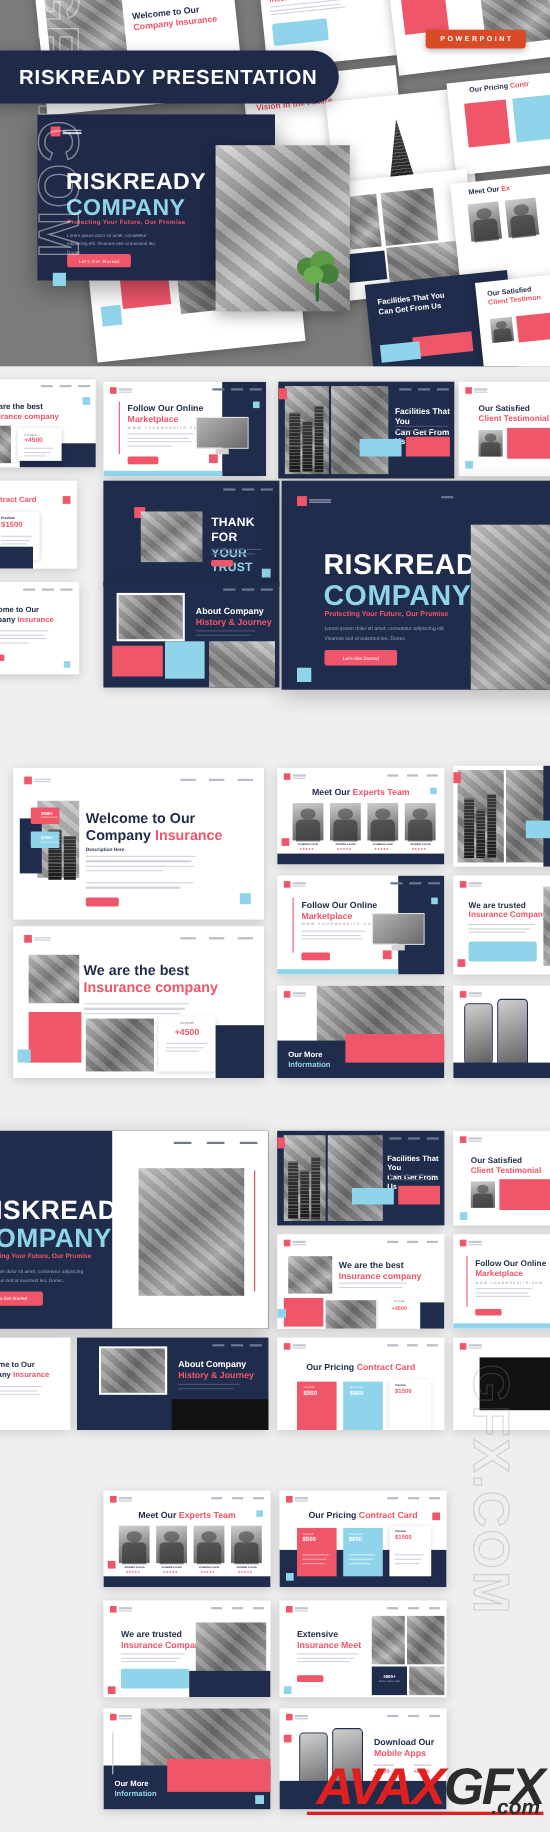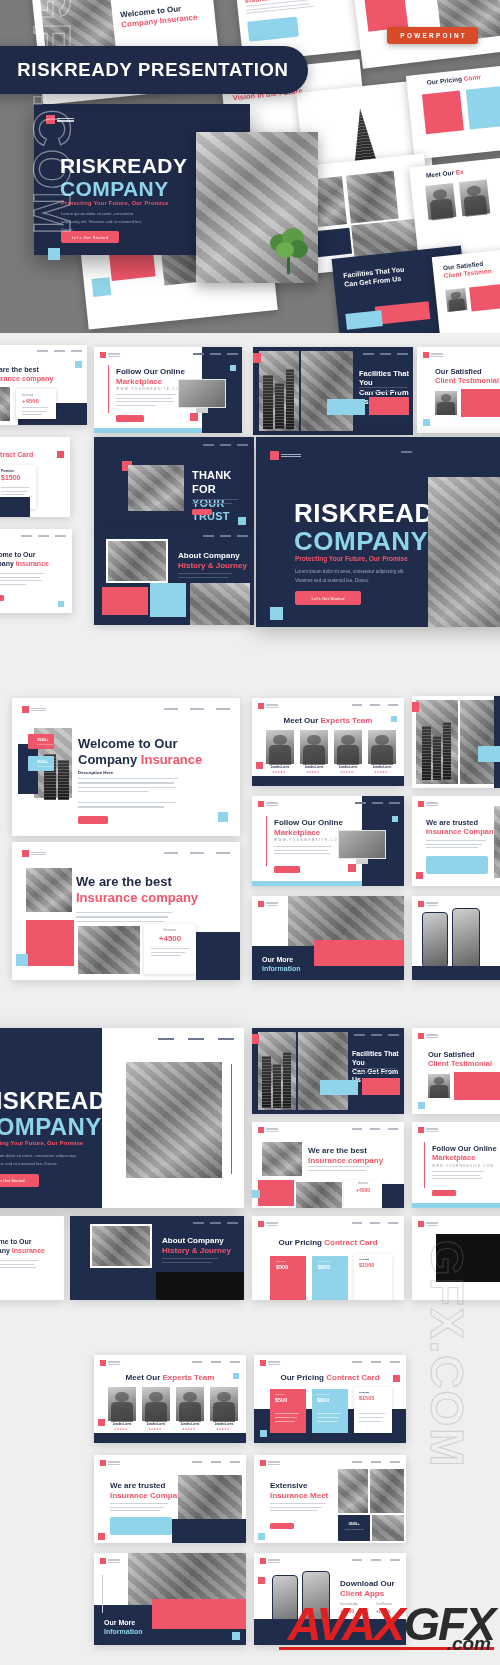--- a/index.html
+++ b/index.html
@@ -949,21 +949,21 @@
             <i></i>
           </span>
         </div>
       <div class="nav" style="right:6px;top:6px;gap:9px;">
           <i style="width:10px"></i>
           <i style="width:10px"></i>
           <i style="width:10px"></i>
         </div>
       <div class="phone" style="left:18px;top:22px;width:26px;height:58px;"></div>
       <div class="phone" style="left:48px;top:18px;width:28px;height:62px;"></div>
-      <div class="h1" style="left:86px;top:26px;font-size:8px;">Download Our<br><span class="pink">Client Apps</span></div>
+      <div class="h1" style="left:86px;top:26px;font-size:8px;">Download Our<br><span class="pink">Mobile Apps</span></div>
       <div style="position:absolute;left:86px;top:50px;font-size:2.6px;color:#8e93a3;">Downloads App</div>
       <div style="position:absolute;left:86px;top:55px;font-size:5px;font-weight:bold;color:#f0566a;">+2500</div>
       <div style="position:absolute;left:122px;top:50px;font-size:2.6px;color:#8e93a3;">Total Reviews</div>
       <div style="position:absolute;left:122px;top:55px;font-size:5px;font-weight:bold;color:#f0566a;">+800k</div>
       <div class="blk-navy" style="left:0;bottom:0;width:152px;height:26px;"></div>
       <div class="sq-pink" style="left:4px;top:24px;width:7px;height:7px;"></div>
     </div>
 
     <div class="avax-logo">
       <div class="row">

